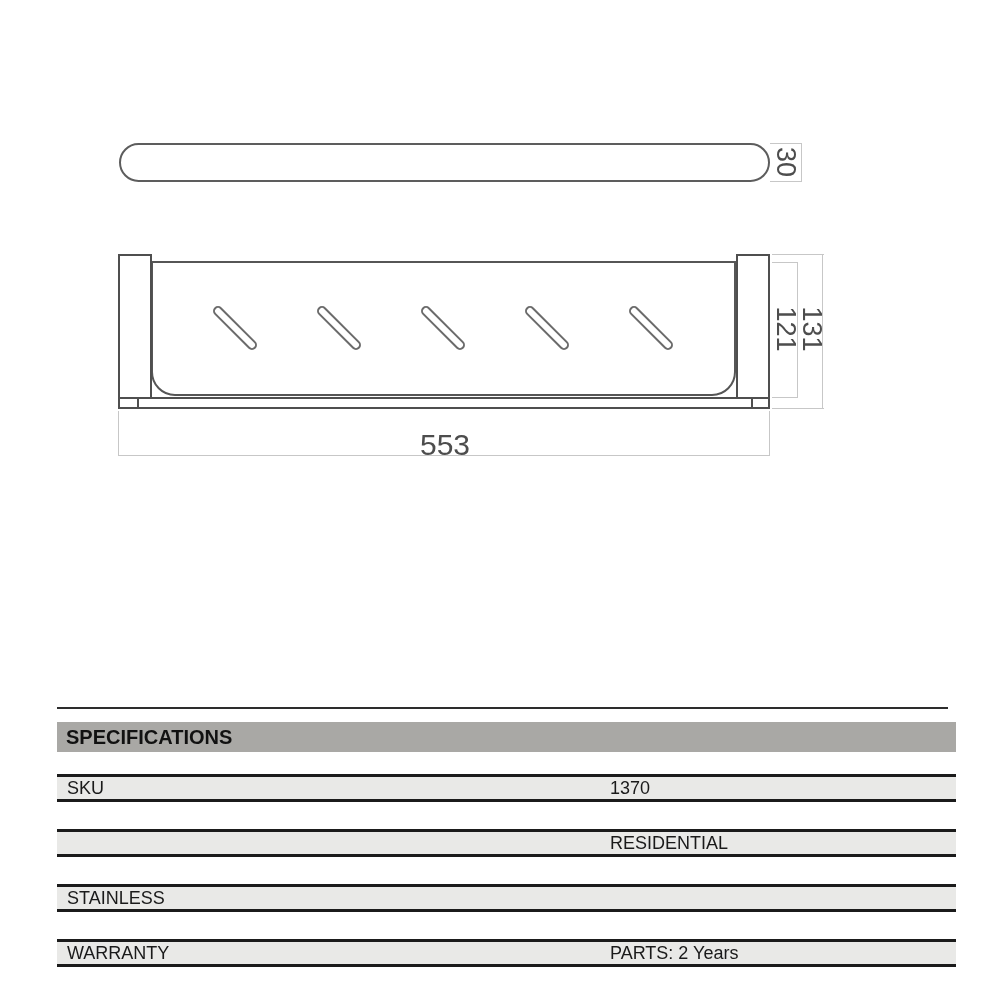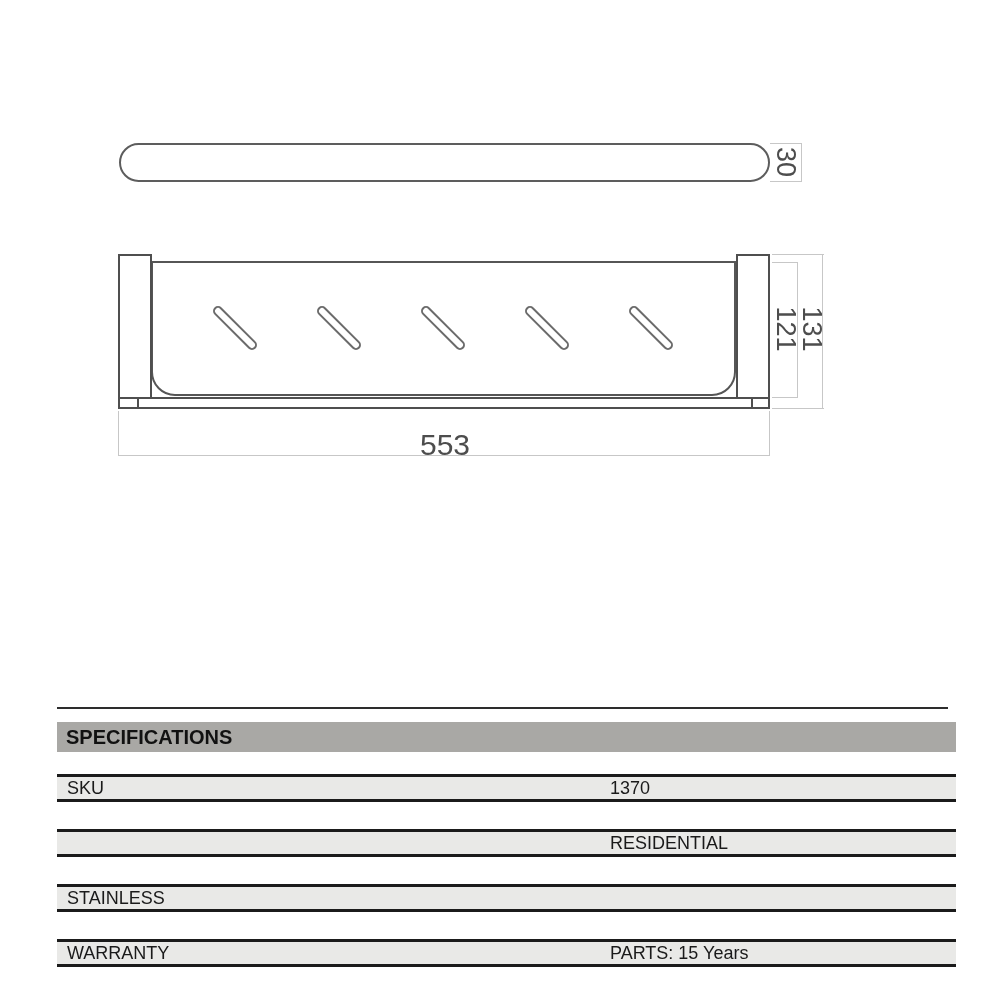--- a/index.html
+++ b/index.html
@@ -115,17 +115,17 @@
     <div class="abs spec-row" style="top:829px;">
       <span class="val">RESIDENTIAL</span>
     </div>
 
     <div class="abs spec-row" style="top:884px;">
       <span class="lab">STAINLESS</span>
     </div>
 
     <div class="abs spec-row" style="top:939px;padding-left:40px;">
       <span class="lab">WARRANTY</span>
-      <span class="val">PARTS: 15 Years</span>
+      <span class="val">PARTS: 2 Years</span>
     </div>
 
   </section>
 </div>
 
 </body></html>

